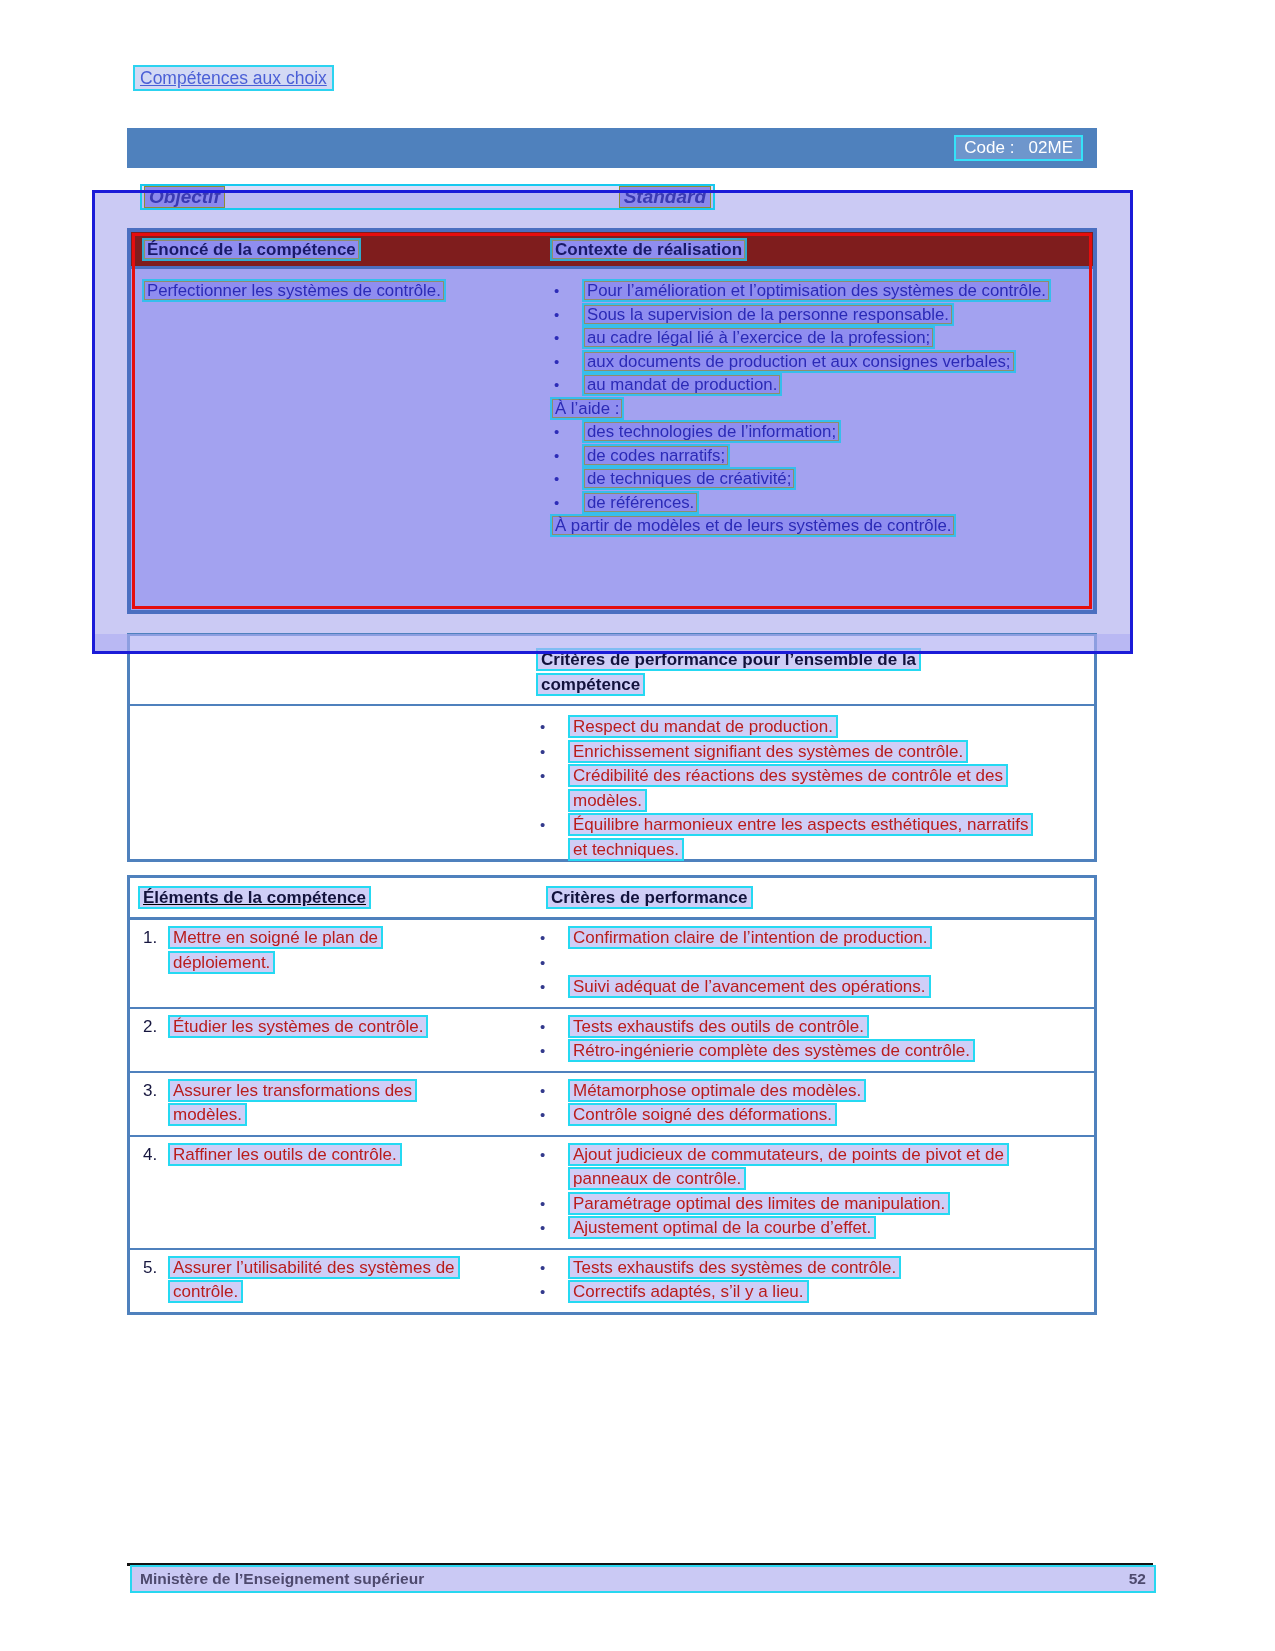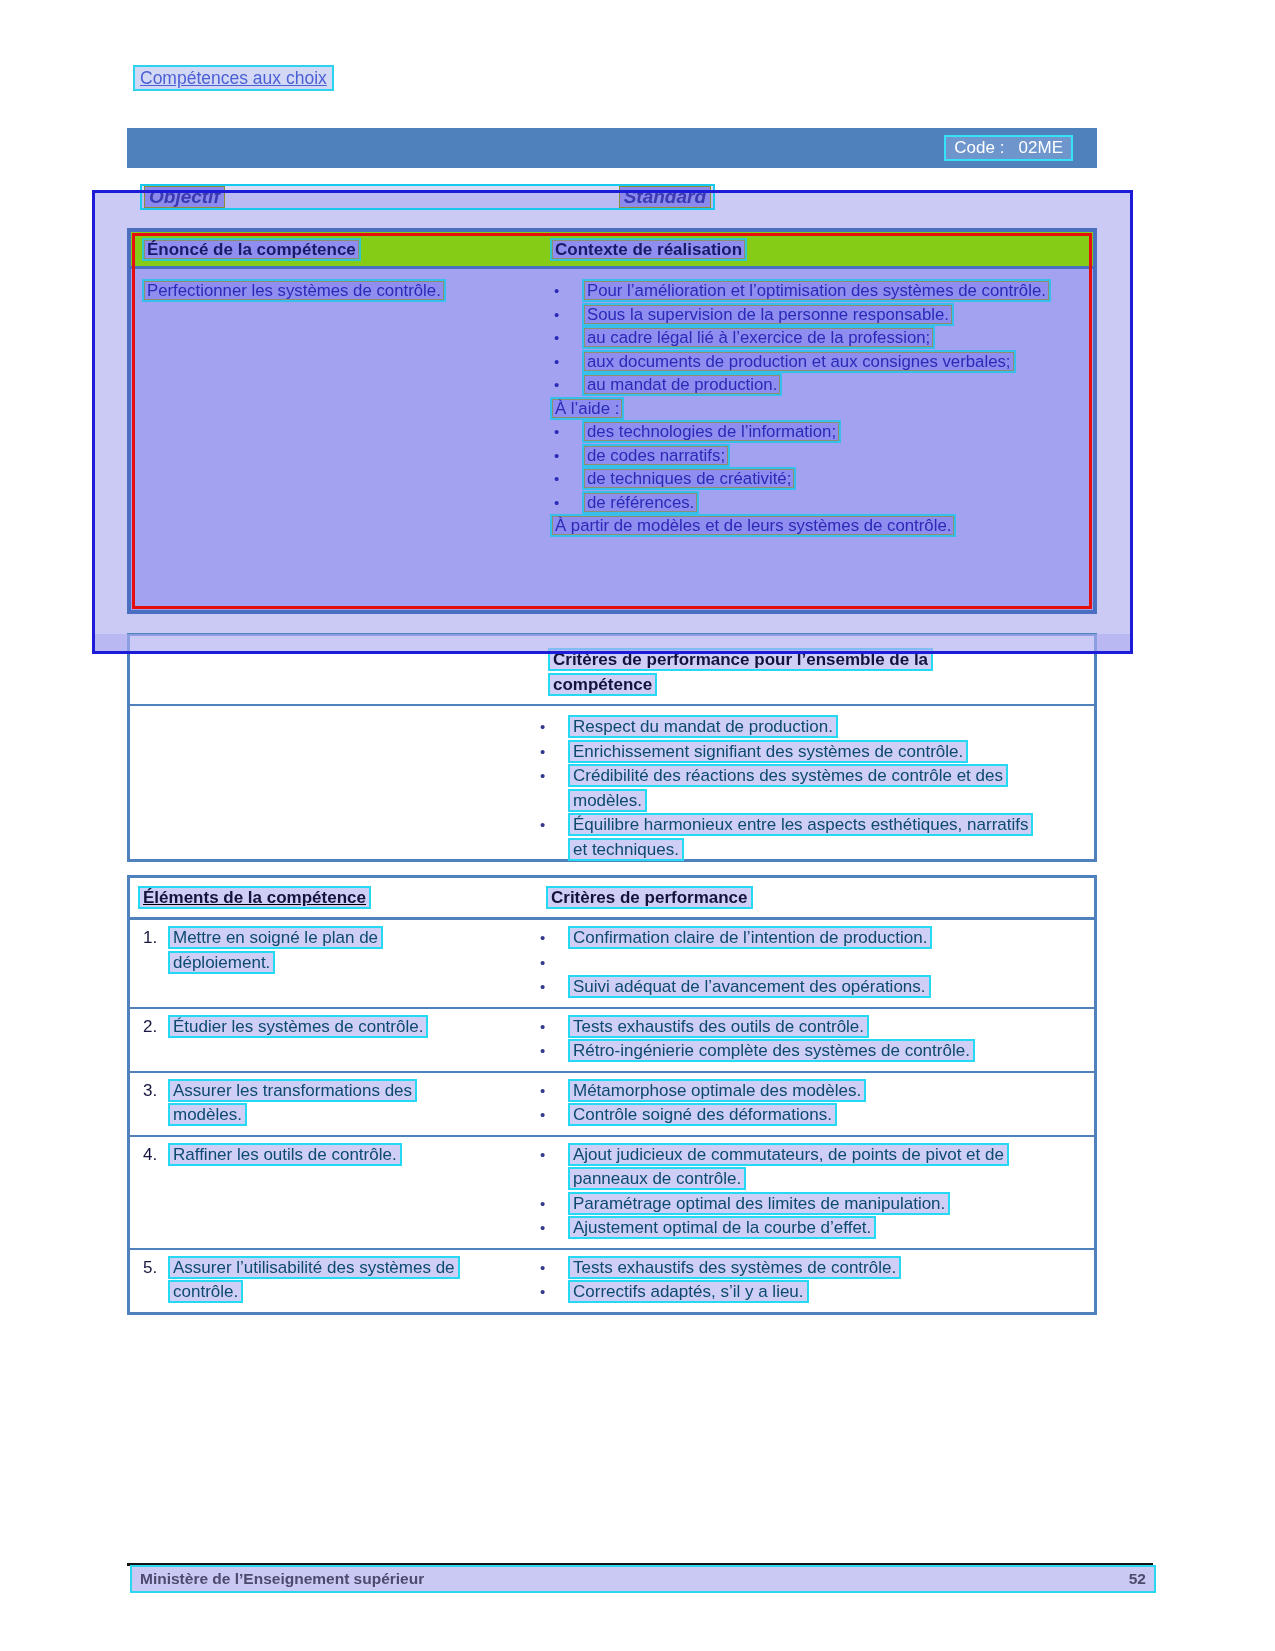--- a/index.html
+++ b/index.html
@@ -10,49 +10,49 @@
   .region-fill{position:absolute;left:92px;top:190px;width:1041px;height:464px;background:#cbcaf4;z-index:1;}
   .region-border{position:absolute;left:92px;top:190px;width:1041px;height:464px;border:3px solid #1b1bd8;box-sizing:border-box;background:transparent;z-index:40;pointer-events:none;}
   .region-top-tint{position:absolute;left:95px;top:634px;width:1035px;height:18px;background:rgba(175,173,242,0.65);z-index:15;pointer-events:none;}
 
   
   .doc-title{position:absolute;left:135px;top:68px;z-index:10;}
   .hl-title{background:#d3d9f4;box-shadow:0 0 0 2px #2cd3f0;color:#4b5fd6;font-size:17.5px;text-decoration:underline;padding:1px 5px;}
 
   
   .code-bar{position:absolute;left:127px;top:128px;width:970px;height:40px;background:#4f81bd;z-index:10;}
-  .code-label{position:absolute;right:24px;top:7px;border:2px solid #35e2f8;background:rgba(190,205,245,0.28);color:#ffffff;font-size:17px;padding:1px 8px;white-space:pre;}
+  .code-label{position:absolute;right:14px;top:7px;border:2px solid #35e2f8;background:rgba(190,205,245,0.28);color:#ffffff;font-size:17px;padding:1px 8px;white-space:pre;}
 
   
   .objstd{position:absolute;left:140px;top:184px;width:575px;height:26px;z-index:10;border:2px solid #17c9ef;background:rgba(160,158,238,0.35);display:flex;align-items:center;justify-content:space-between;padding:0 2px;box-sizing:border-box;}
   .objstd .word{background:#8b89ec;box-shadow:inset 0 0 0 1px #8d8d35;font-weight:bold;font-style:italic;font-size:19px;color:#3a3ab2;padding:0 5px;line-height:22px;}
 
   
   .table1{position:absolute;left:127px;top:228px;width:970px;height:386px;z-index:10;background:#a3a2f0;border:4px solid #4b6fc0;box-sizing:border-box;}
   .red-frame{position:absolute;inset:1px;border:3px solid #e60d0d;pointer-events:none;z-index:5;}
-  .t1-header{display:flex;background:#84cc16;border-bottom:3px solid #4b6fc0;padding:8px 0 6px 0;}
+  .t1-header{display:flex;background:#7f1d1d;border-bottom:3px solid #4b6fc0;padding:8px 0 6px 0;}
   .t1-header .cell-l{flex:0 0 400px;padding-left:13px;}
   .t1-header .cell-r{flex:1;padding-left:8px;}
   .hl1{background:#8f8df0;box-shadow:0 0 0 2px rgba(35,195,235,0.85), inset 0 0 0 1px rgba(141,141,53,0.7);color:#2b2ab6;padding:0 3px;box-decoration-break:clone;-webkit-box-decoration-break:clone;}
   .hl1.bold{color:#191968;font-weight:bold;font-size:17px;}
   .t1-body{display:flex;padding-top:10px;font-size:16.8px;}
   .t1-body .cell-l{flex:0 0 400px;padding-left:13px;line-height:23.5px;}
   .t1-body .cell-r{flex:1;}
   .ctx-line{display:flex;line-height:23.5px;align-items:flex-start;}
   .ctx-line .marker{flex:0 0 40px;padding-left:10px;box-sizing:border-box;color:#2d2cb8;font-size:15px;}
   .ctx-line.plain{padding-left:8px;}
   .t1-body .txt{max-width:510px;}
 
   
-  .hl2{background:#cfcef7;box-shadow:0 0 0 2px #25d9f2;color:#0c4a6e;padding:0 3px;box-decoration-break:clone;-webkit-box-decoration-break:clone;}
+  .hl2{background:#cfcef7;box-shadow:0 0 0 2px #25d9f2;color:#b91c1c;padding:0 3px;box-decoration-break:clone;-webkit-box-decoration-break:clone;}
   .hl2.bold{font-weight:bold;color:#12123c;}
 
   
   .table2{position:absolute;left:127px;top:633px;width:970px;height:229px;z-index:10;background:#ffffff;border:3px solid #4f81bd;box-sizing:border-box;font-size:17px;}
-  .t2-header{display:flex;padding:11px 0 7px 0;border-bottom:2px solid #4f81bd;gap:12px;}
+  .t2-header{display:flex;padding:11px 0 7px 0;border-bottom:2px solid #4f81bd;}
   .t2-header .cell-l{flex:0 0 400px;}
   .t2-header .cell-r{flex:1;padding-left:8px;line-height:25px;}
   .t2-header .hdr-wrap{max-width:452px;}
   .t2-body{padding:9px 0 10px 0;}
   .crit-line{display:flex;line-height:24.5px;align-items:flex-start;}
   .crit-line .spacer{flex:0 0 400px;}
   .crit-line .marker{flex:0 0 40px;padding-left:10px;box-sizing:border-box;color:#333a8c;font-size:15px;}
   .t2-body .txt{max-width:470px;}
 
   

